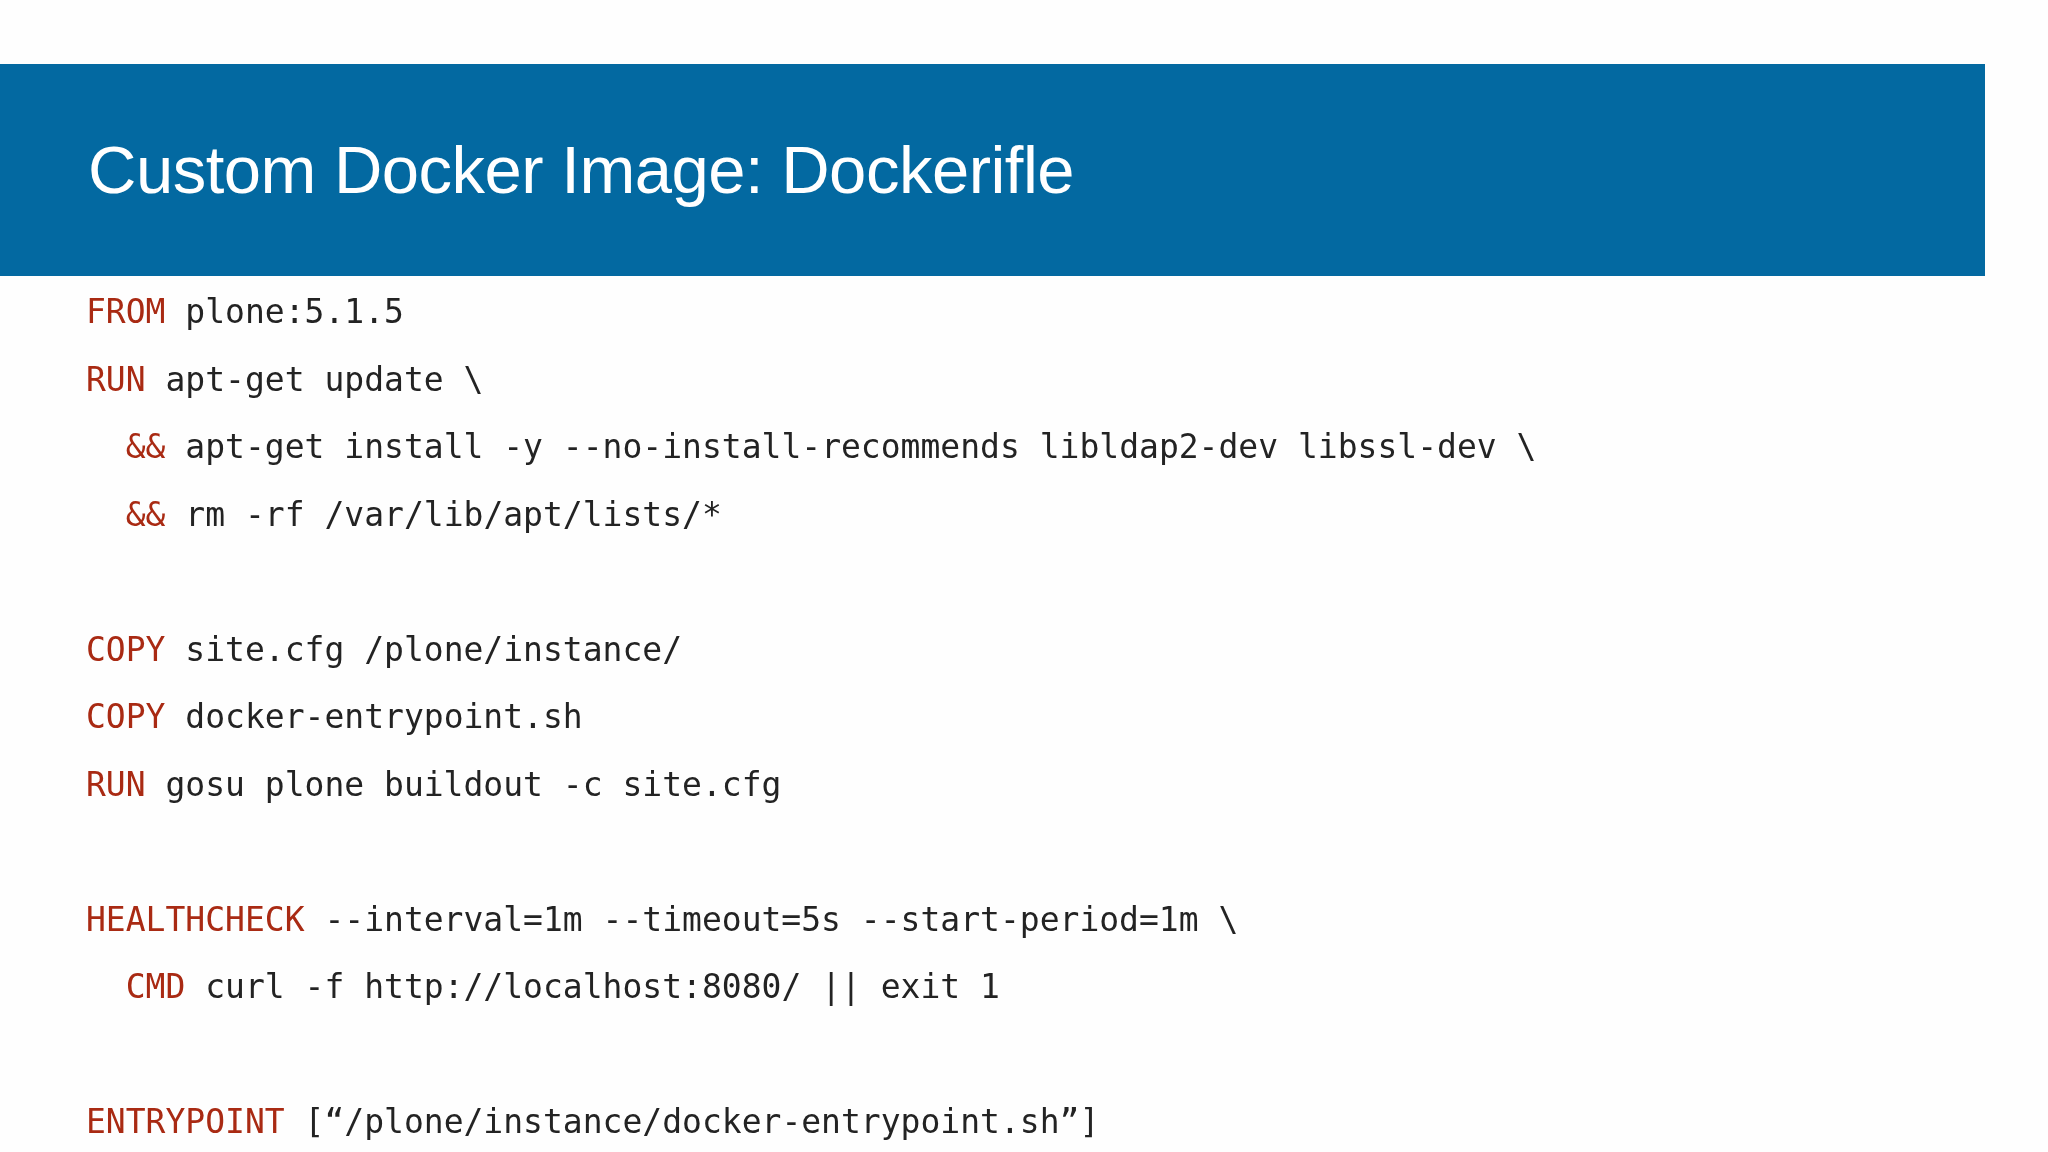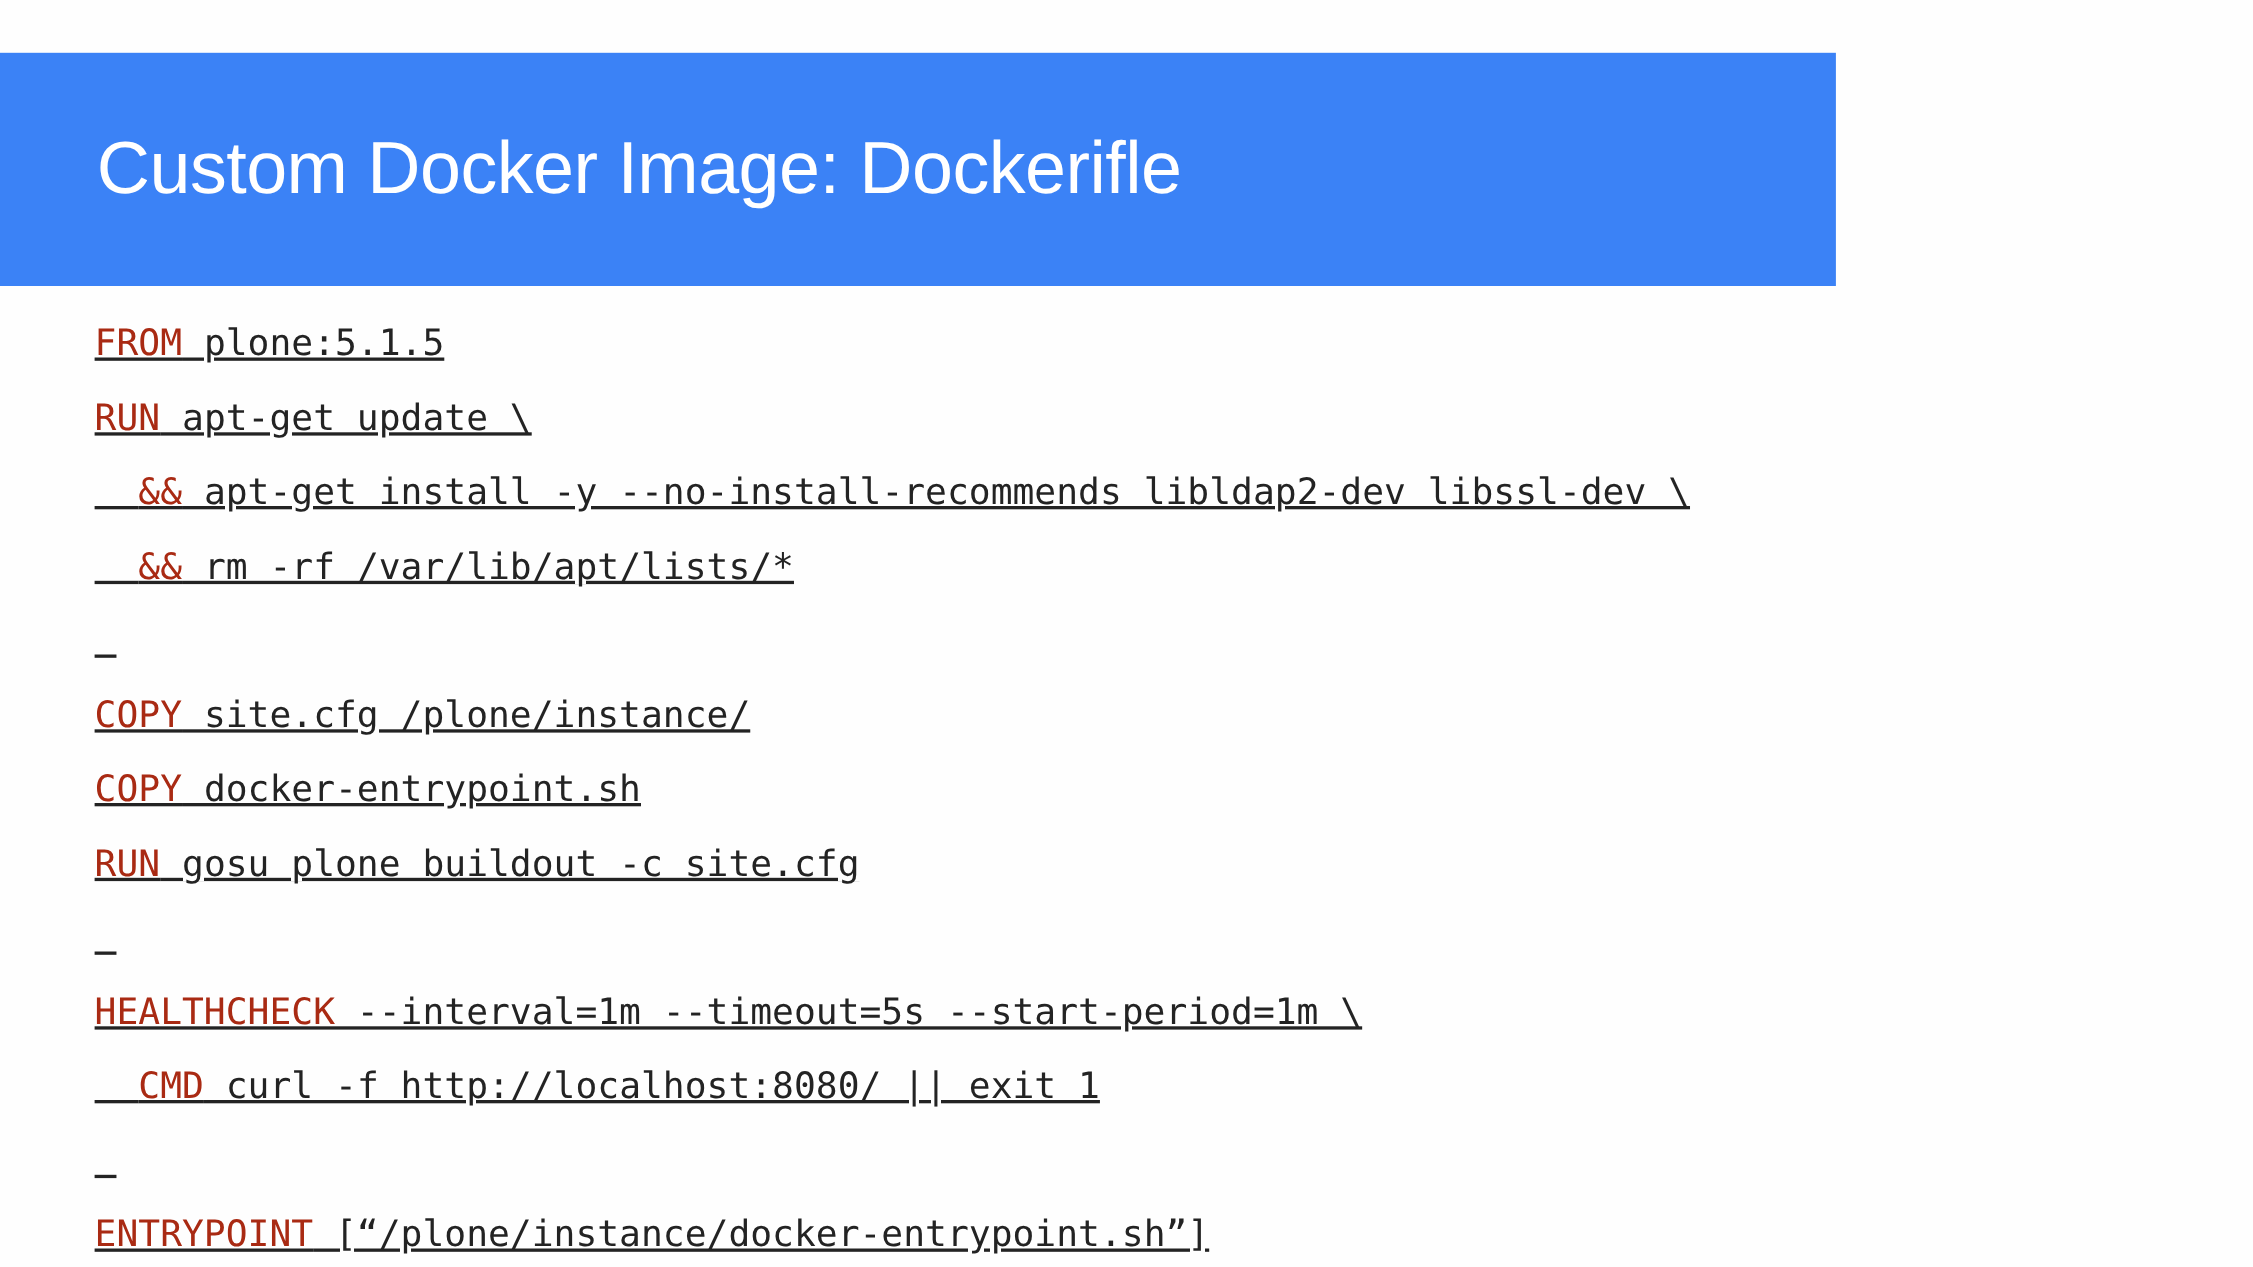--- a/index.html
+++ b/index.html
@@ -24,24 +24,24 @@
     width: 2048px;
     height: 1152px;
     background: #fefefe;
     overflow: hidden;
   }
 
   
   #title-banner {
     position: absolute;
     left: 0;
-    top: 48px;
-    width: 1669px;
+    top: 64px;
+    width: 1985px;
     height: 212px;
-    background: #3b82f6;
+    background: #0369a1;
   }
   #title-text {
     position: absolute;
     left: 88px;
     top: 50%;
     transform: translateY(-50%);
     color: #ffffff;
     font-family: "Liberation Sans", sans-serif;
     font-size: 67px;
     font-weight: 400;
@@ -59,21 +59,20 @@
     font-family: "DejaVu Sans Mono", "Liberation Mono", monospace;
     font-size: 33px;
     line-height: 67.5px;
     color: #232323;
     white-space: pre;
     letter-spacing: 0px;
   }
   .code-line {
     height: 67.5px;
     white-space: pre;
-    text-decoration: underline;
   }
   .code-line.blank {
     height: 67.5px;
   }
   .kw {
     color: #a92a13;
   }
   .txt {
     color: #232323;
   }

